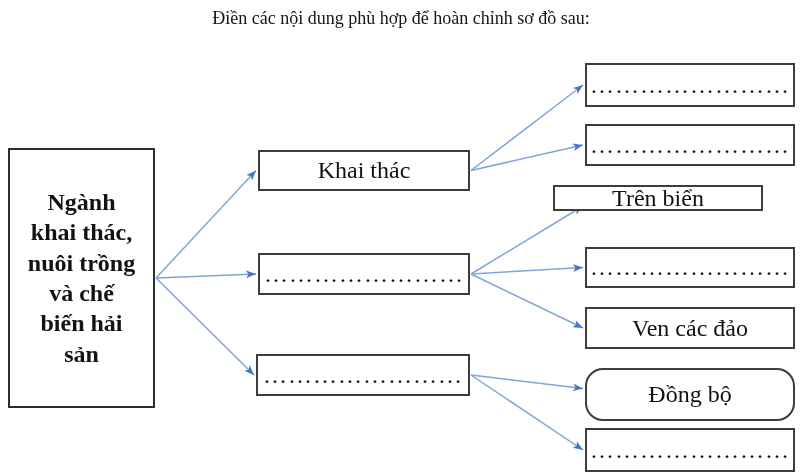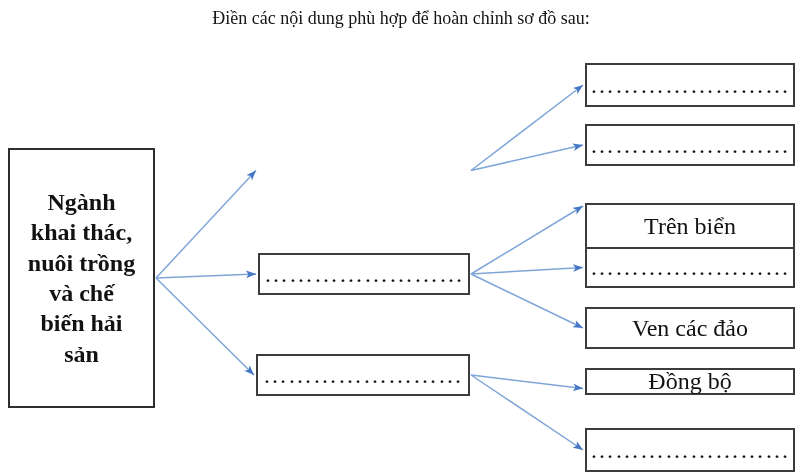--- a/index.html
+++ b/index.html
@@ -50,24 +50,25 @@
       <line x1="471" y1="375" x2="583" y2="450" stroke="#7fa5d9" stroke-width="1.5" marker-end="url(#ah)"></line>
     </svg>
 
   <div class="box root" style="left:8px;top:148px;width:147px;height:260px;">Ngành
 khai thác,
 nuôi trồng
 và chế
 biến hải
 sản</div>
 
+  <div class="box" style="left:258px;top:150px;width:212px;height:41px;">Khai thác</div>
   <div class="box blank" style="left:258px;top:253px;width:212px;height:42px;">……………………</div>
   <div class="box blank" style="left:256px;top:354px;width:214px;height:42px;">……………………</div>
 
   <div class="box blank" style="left:585px;top:63px;width:210px;height:44px;">……………………</div>
   <div class="box blank" style="left:585px;top:124px;width:210px;height:42px;">……………………</div>
-  <div class="box" style="left:585px;top:185px;width:210px;height:46px;margin-top:18px;">Trên biển</div>
+  <div class="box" style="left:553px;top:185px;width:210px;height:26px;">Trên biển</div>
   <div class="box blank" style="left:585px;top:247px;width:210px;height:41px;">……………………</div>
   <div class="box" style="left:585px;top:307px;width:210px;height:42px;text-align:right;">Ven các đảo</div>
-  <div class="box" style="left:585px;top:368px;width:210px;height:27px;">Đồng bộ</div>
+  <div class="box" style="left:585px;top:368px;width:210px;height:53px;border-radius:18px;">Đồng bộ</div>
   <div class="box blank" style="left:585px;top:428px;width:210px;height:44px;">……………………</div>
 
 </div>
 
 </body></html>

